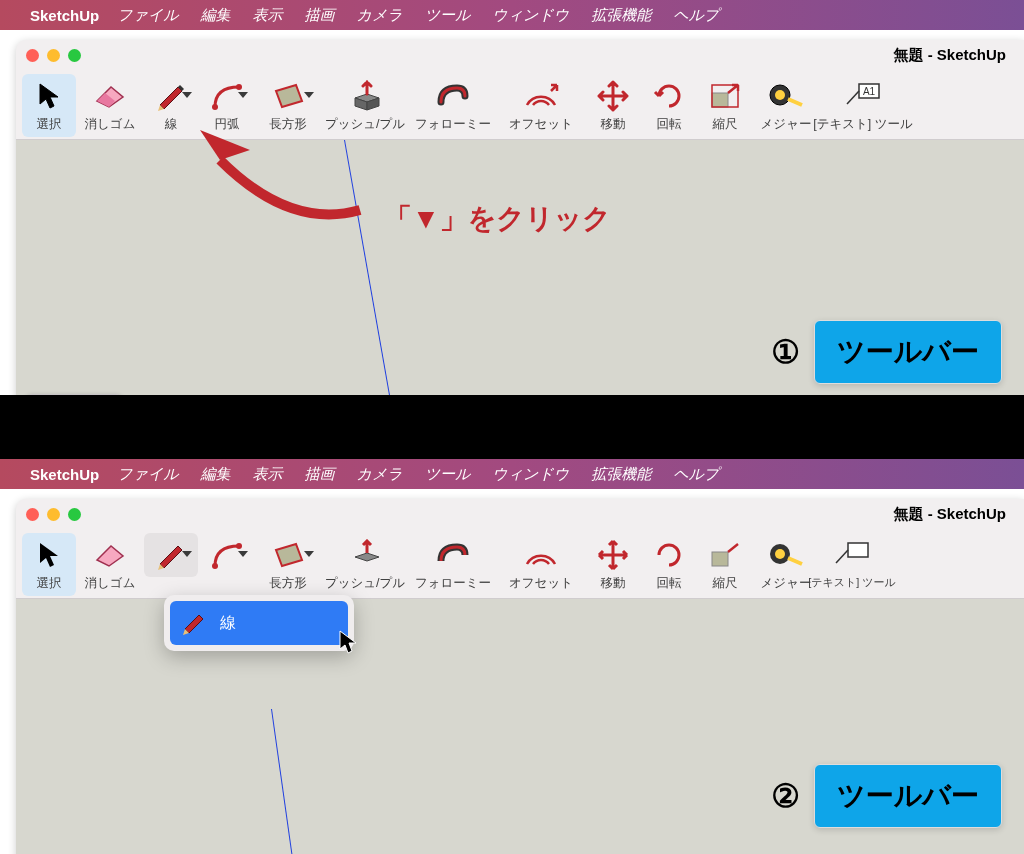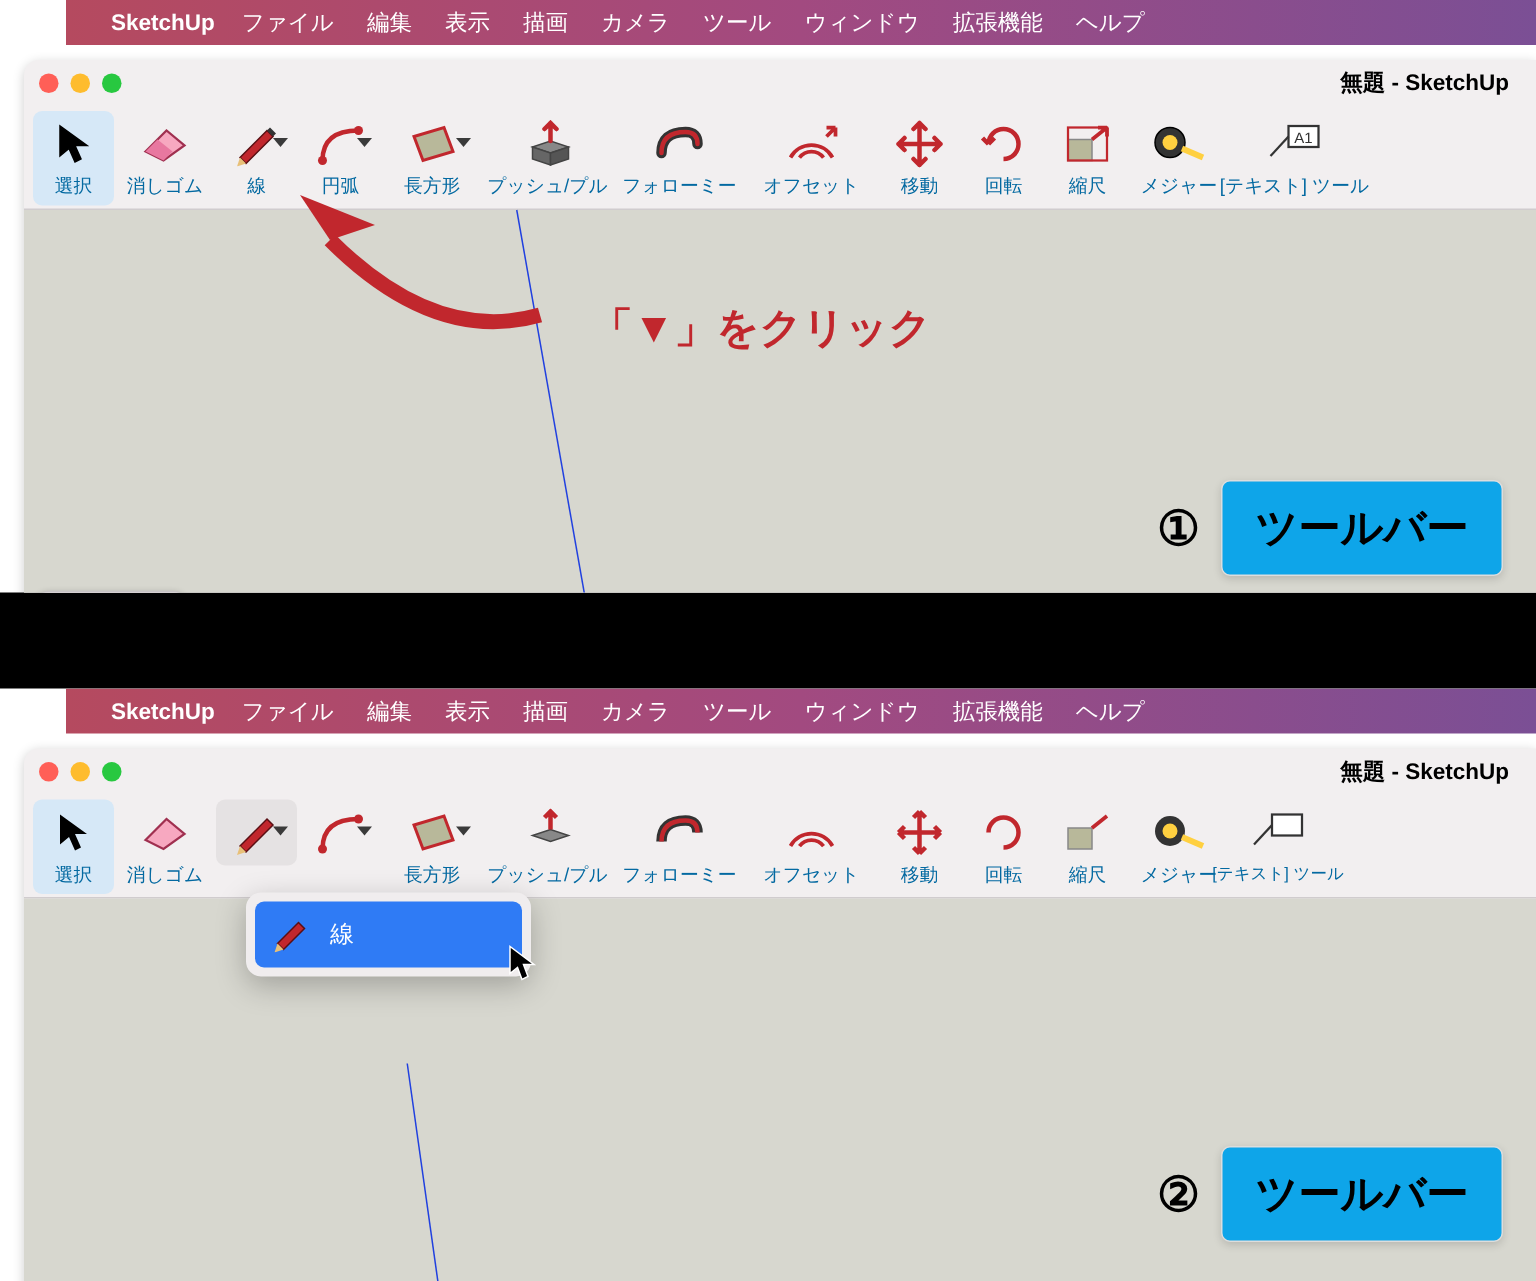--- a/index.html
+++ b/index.html
@@ -3,45 +3,45 @@
 <meta charset="utf-8">
 <style>
   * { box-sizing: border-box; margin: 0; padding: 0; }
   body { font-family: -apple-system, "Hiragino Sans", sans-serif; background: #fff; width: 1024px; }
   .panel { position: relative; width: 1024px; overflow: hidden; }
   .panel-top { height: 395px; }
   .panel-bottom { height: 395px; }
   .divider { height: 64px; background: #000; width: 1024px; }
 
   
-  .menubar { height: 30px; background: linear-gradient(90deg, #b54a5f 0%, #a24a80 50%, #7b4f95 100%); display: flex; align-items: center; padding: 0 12px; color: #fff; font-size: 15px; font-weight: 500; margin-left: 44px; }
+  .menubar { height: 30px; background: linear-gradient(90deg, #b54a5f 0%, #a24a80 50%, #7b4f95 100%); display: flex; align-items: center; padding: 0 12px; color: #fff; font-size: 15px; font-weight: 500; }
   .apple { font-size: 18px; margin-right: 18px; }
   .app-name { font-weight: 700; margin-right: 18px; }
-  .menu-item { margin-right: 22px; cursor: default; }
+  .menu-item { margin-right: 22px; cursor: default; font-style: italic; }
 
   
   .window { position: absolute; top: 40px; left: 16px; right: 0; background: #f2eff0; border-radius: 10px 0 0 0; box-shadow: 0 2px 8px rgba(0,0,0,.2); }
   .titlebar { display: flex; align-items: center; height: 30px; padding: 0 10px; }
   .traffic { display: flex; gap: 8px; }
   .traffic span { width: 13px; height: 13px; border-radius: 50%; display: inline-block; }
   .tl-close { background: #ff5f57; }
   .tl-min { background: #febc2e; }
   .tl-max { background: #28c840; }
   .doc-title { margin-left: auto; font-size: 15px; font-weight: 600; padding-right: 8px; }
 
   
   .toolbar { display: flex; align-items: flex-start; padding: 4px 6px 2px; gap: 2px; background: #f2eff0; border-bottom: 1px solid #d0ccce; }
   .tool { display: flex; flex-direction: column; align-items: center; width: 64px; padding: 4px 0; border-radius: 6px; justify-content: center; }
   .tool.wide { width: 86px; }
   .tool.narrow { width: 54px; }
   .tool.selected { background: #d6e8f7; }
   .tool.hover { background: #e5e2e3; }
   .icon-slot { height: 36px; display: flex; align-items: center; justify-content: center; position: relative; width: 100%; }
   .drop-caret { position: absolute; right: 6px; top: 14px; border-left: 5px solid transparent; border-right: 5px solid transparent; border-top: 6px solid #3a3a3a; }
-  .tool-label { font-size: 12.5px; color: #0369a1; margin-top: 2px; white-space: nowrap; }
+  .tool-label { font-size: 12.5px; color: #404040; margin-top: 2px; white-space: nowrap; }
 
   
   .canvas { background: #d7d7cf; height: 300px; position: relative; }
   .blue-line { position: absolute; width: 1px; background: #2040e0; transform-origin: top; }
   .palette { position: absolute; bottom: -10px; left: 8px; width: 100px; height: 56px; background: #efeaec; border: 1px solid #c8c4c6; border-radius: 8px; box-shadow: 0 1px 4px rgba(0,0,0,.2); display:flex; align-items:flex-end; justify-content:center; gap:14px; padding-bottom:4px;}
 
   
   .annotation-text { position: absolute; color: #c1272d; font-size: 28px; font-weight: 700; }
   .step-badge { position: absolute; display: flex; align-items: center; gap: 14px; }
   .step-num { font-size: 32px; font-weight: 700; }
@@ -218,21 +218,21 @@
         
         
       </div>
     </div>
   </div>
 
   <svg style="position:absolute; left:180px; top:120px;" width="200" height="120">
     <path d="M180 90 Q 110 110 40 40" fill="none" stroke="#c1272d" stroke-width="10"></path>
     <path d="M40 40 L20 10 L70 30 Z" fill="#c1272d"></path>
   </svg>
-  <div class="annotation-text" style="left:394px; top:200px;">「▼」をクリック</div>
+  <div class="annotation-text" style="left:384px; top:200px;">「▼」をクリック</div>
 
   <div class="step-badge" style="right:22px; top:320px;">
     <span class="step-num">①</span>
     <span class="step-label-box">ツールバー</span>
   </div>
 </div>
 
 <div class="divider"></div>
 
 <div class="panel panel-bottom">

